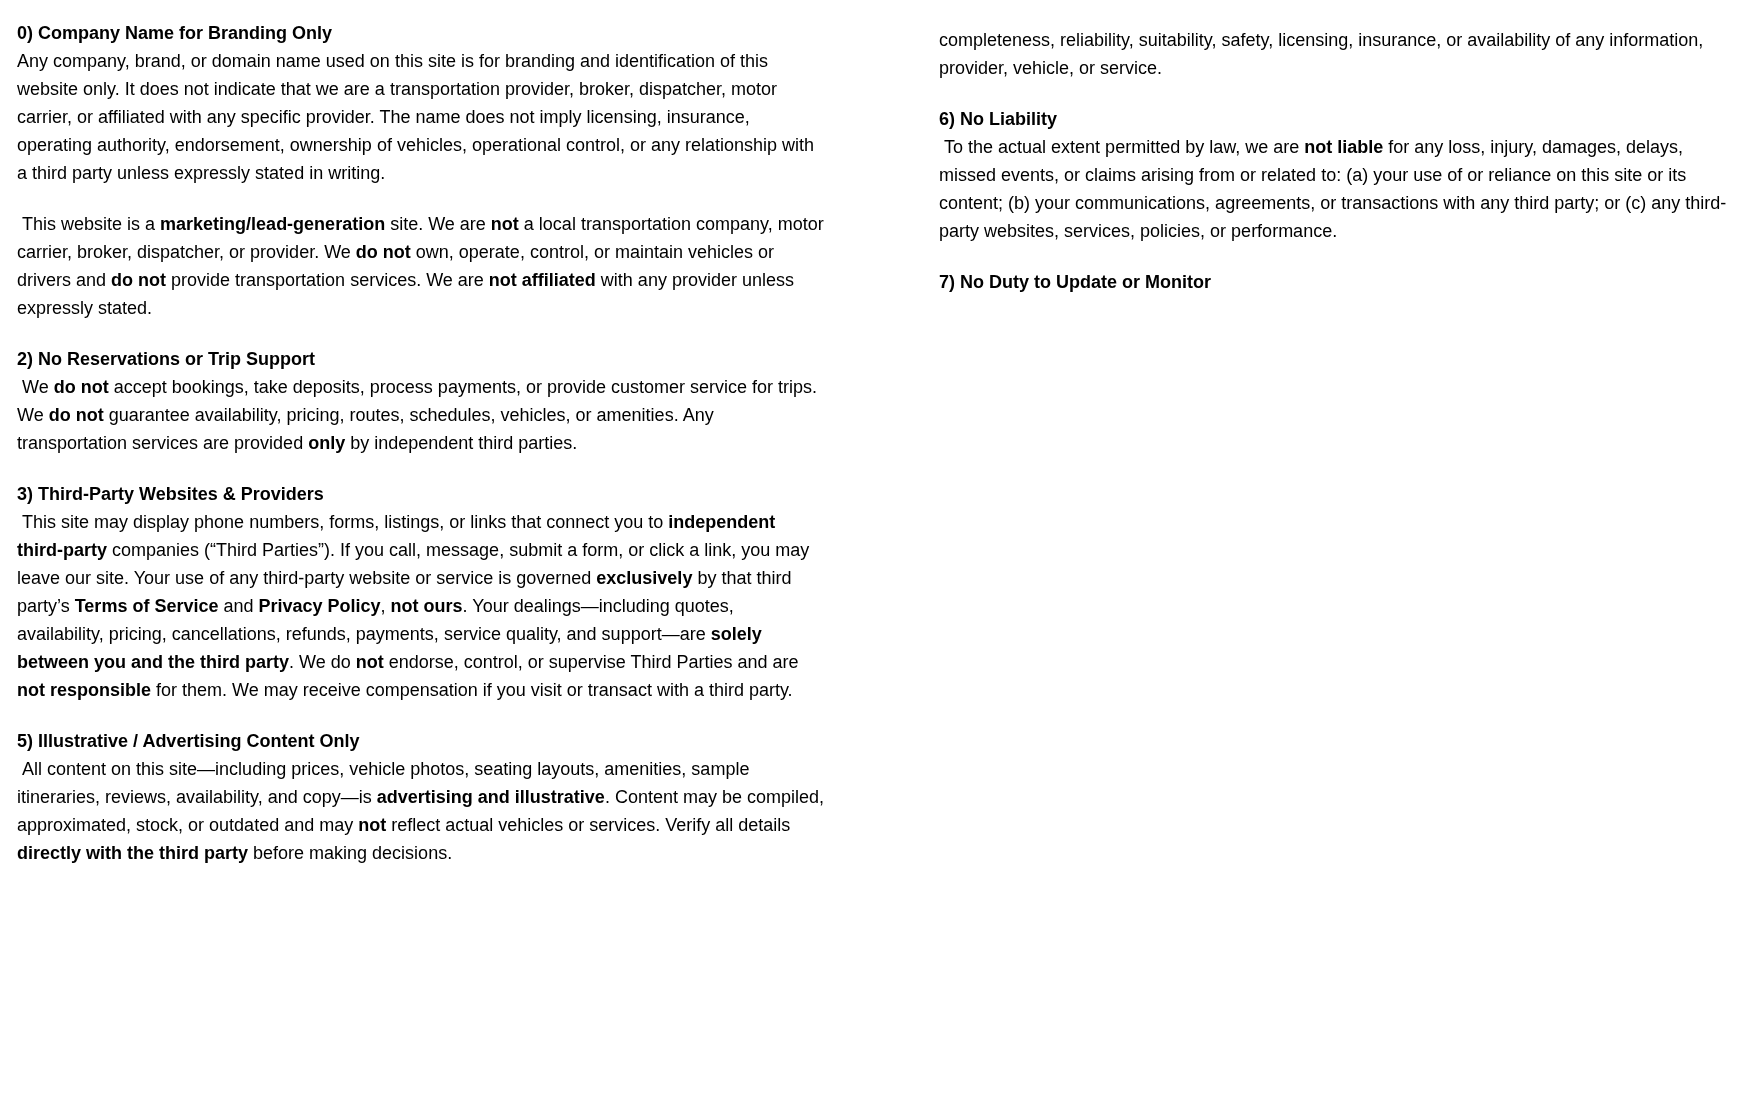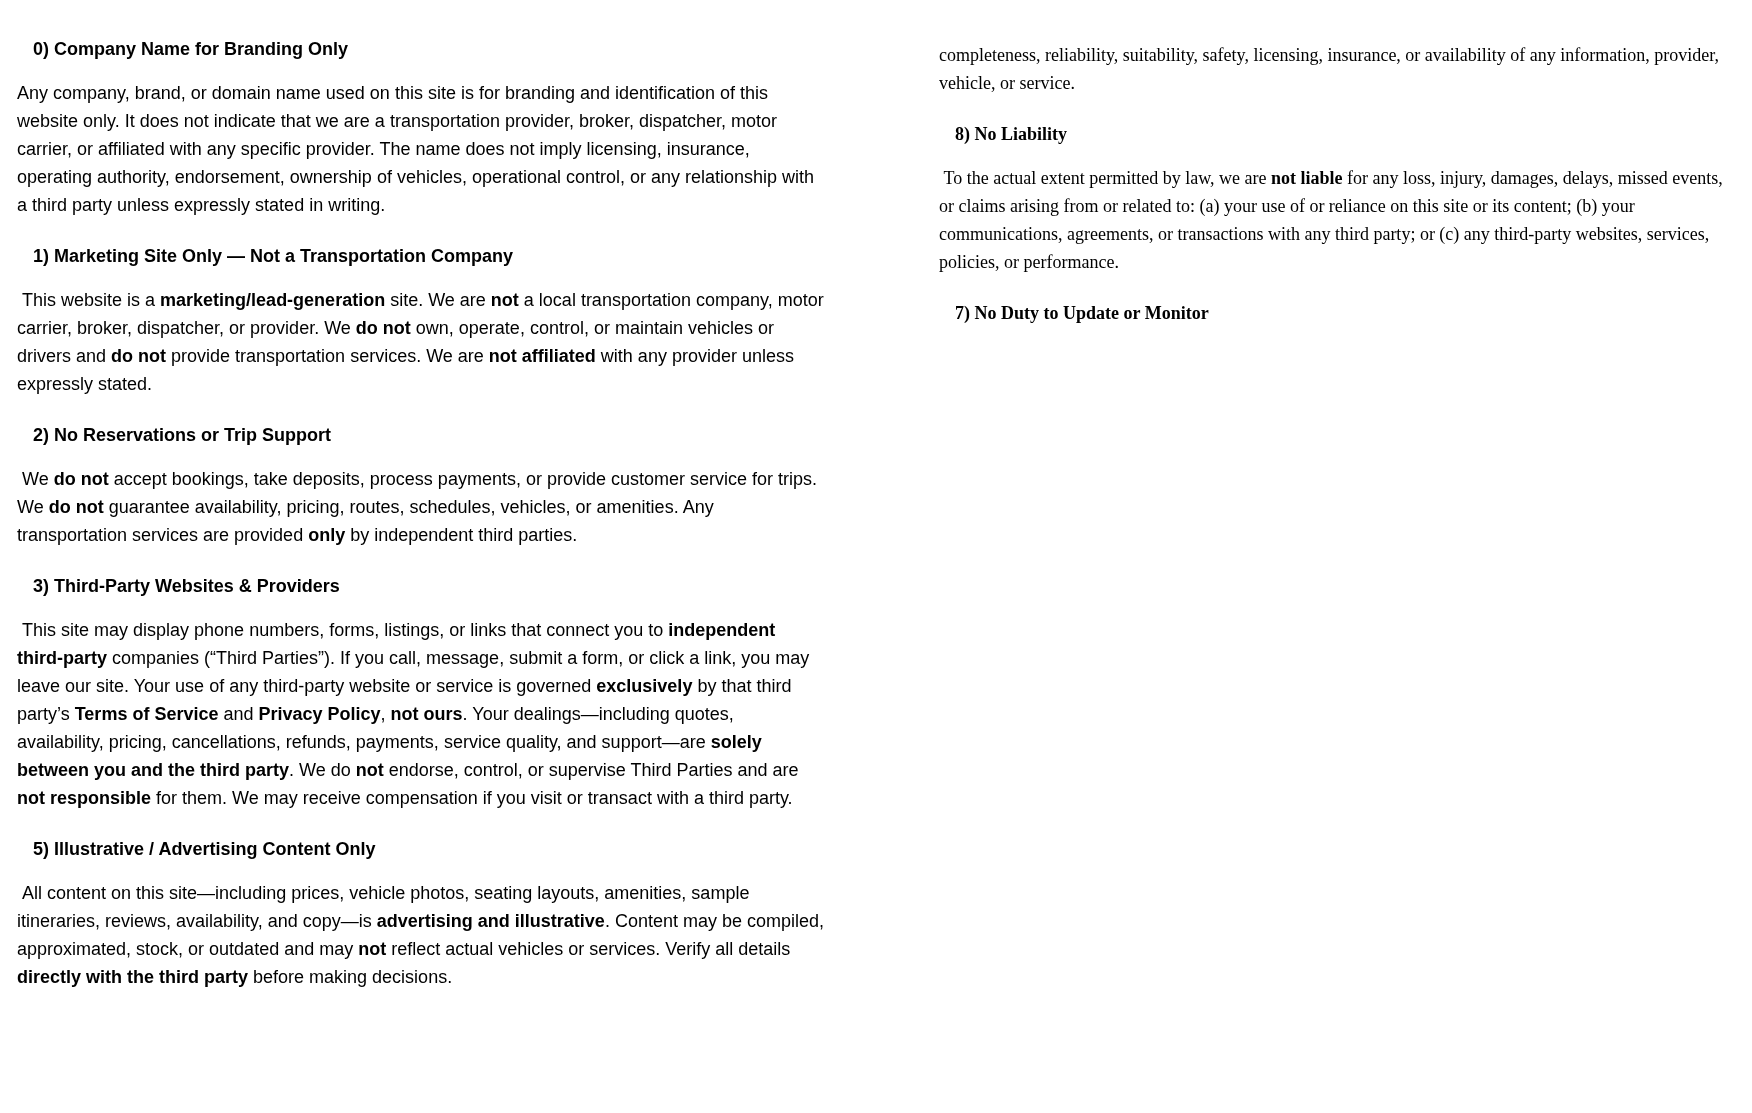--- a/index.html
+++ b/index.html
@@ -14,47 +14,46 @@
     overflow: hidden;
     font-family: "Liberation Sans", sans-serif;
     color: #000000;
   }
   .column {
     position: absolute;
     font-size: 18px;
     line-height: 28px;
   }
   .column-left  { left: 17px;  top: 19px; width: 808px; }
-  .column-right { left: 939px; top: 41px; width: 800px; font-family: Liberation Serif, serif; }
+  .column-right { left: 939px; top: 26px; width: 800px; }
   section { margin: 0; padding: 0; }
   h3 {
     font-size: 18px;
     line-height: 28px;
     font-weight: 700;
-    margin: 16px;
+    margin: 0;
     padding: 0;
   }
   p {
     margin: 0 0 23px 0;
     padding: 0;
     white-space: pre-wrap;
   }
   b { font-weight: 700; margin-top: 29px; }
 </style>
 </head>
 <body>
 
 <div class="page">
   <div class="column column-left">
       <section>
         <h3>0) Company Name for Branding Only</h3>
         <p><span>Any company, brand, or domain name used on this site is for branding and identification of this website only. It does not indicate that we are a transportation provider, broker, dispatcher, motor carrier, or affiliated with any specific provider. The name does not imply licensing, insurance, operating authority, endorsement, ownership of vehicles, operational control, or any relationship with a third party unless expressly stated in writing.</span></p>
       </section>
       <section>
-        <h3>1) Marketing Site Only — Not a Transportation Company</h3>
         <p><span> This website is a </span><b>marketing/lead-generation</b><span> site. We are </span><b>not</b><span> a local transportation company, motor carrier, broker, dispatcher, or provider. We </span><b>do not</b><span> own, operate, control, or maintain vehicles or drivers and </span><b>do not</b><span> provide transportation services. We are </span><b>not affiliated</b><span> with any provider unless expressly stated.</span></p>
       </section>
       <section>
         <h3>2) No Reservations or Trip Support</h3>
         <p><span> We </span><b>do not</b><span> accept bookings, take deposits, process payments, or provide customer service for trips. We </span><b>do not</b><span> guarantee availability, pricing, routes, schedules, vehicles, or amenities. Any transportation services are provided </span><b>only</b><span> by independent third parties.</span></p>
       </section>
       <section>
         <h3>3) Third-Party Websites &amp; Providers</h3>
         <p><span> This site may display phone numbers, forms, listings, or links that connect you to </span><b>independent third-party</b><span> companies (“Third Parties”). If you call, message, submit a form, or click a link, you may leave our site. Your use of any third-party website or service is governed </span><b>exclusively</b><span> by that third party’s </span><b>Terms of Service</b><span> and </span><b>Privacy Policy</b><span>, </span><b>not ours</b><span>. Your dealings—including quotes, availability, pricing, cancellations, refunds, payments, service quality, and support—are </span><b>solely between you and the third party</b><span>. We do </span><b>not</b><span> endorse, control, or supervise Third Parties and are </span><b>not responsible</b><span> for them. We may receive compensation if you visit or transact with a third party.</span></p>
       </section>
@@ -63,20 +62,20 @@
         <p><span> All content on this site—including prices, vehicle photos, seating layouts, amenities, sample itineraries, reviews, availability, and copy—is </span><b>advertising and illustrative</b><span>. Content may be compiled, approximated, stock, or outdated and may </span><b>not</b><span> reflect actual vehicles or services. Verify all details </span><b>directly with the third party</b><span> before making decisions.</span></p>
       </section>
       <section>
       </section>
     </div>
   <div class="column column-right">
       <section>
         <p><span>completeness, reliability, suitability, safety, licensing, insurance, or availability of any information, provider, vehicle, or service.</span></p>
       </section>
       <section>
-        <h3>8) No Liability</h3>
+        <h3>6) No Liability</h3>
         <p><span> To the actual extent permitted by law, we are </span><b>not liable</b><span> for any loss, injury, damages, delays, missed events, or claims arising from or related to: (a) your use of or reliance on this site or its content; (b) your communications, agreements, or transactions with any third party; or (c) any third-party websites, services, policies, or performance.</span></p>
       </section>
       <section>
         <h3>7) No Duty to Update or Monitor</h3>
       </section>
     </div>
 </div>
 
 </body></html>

